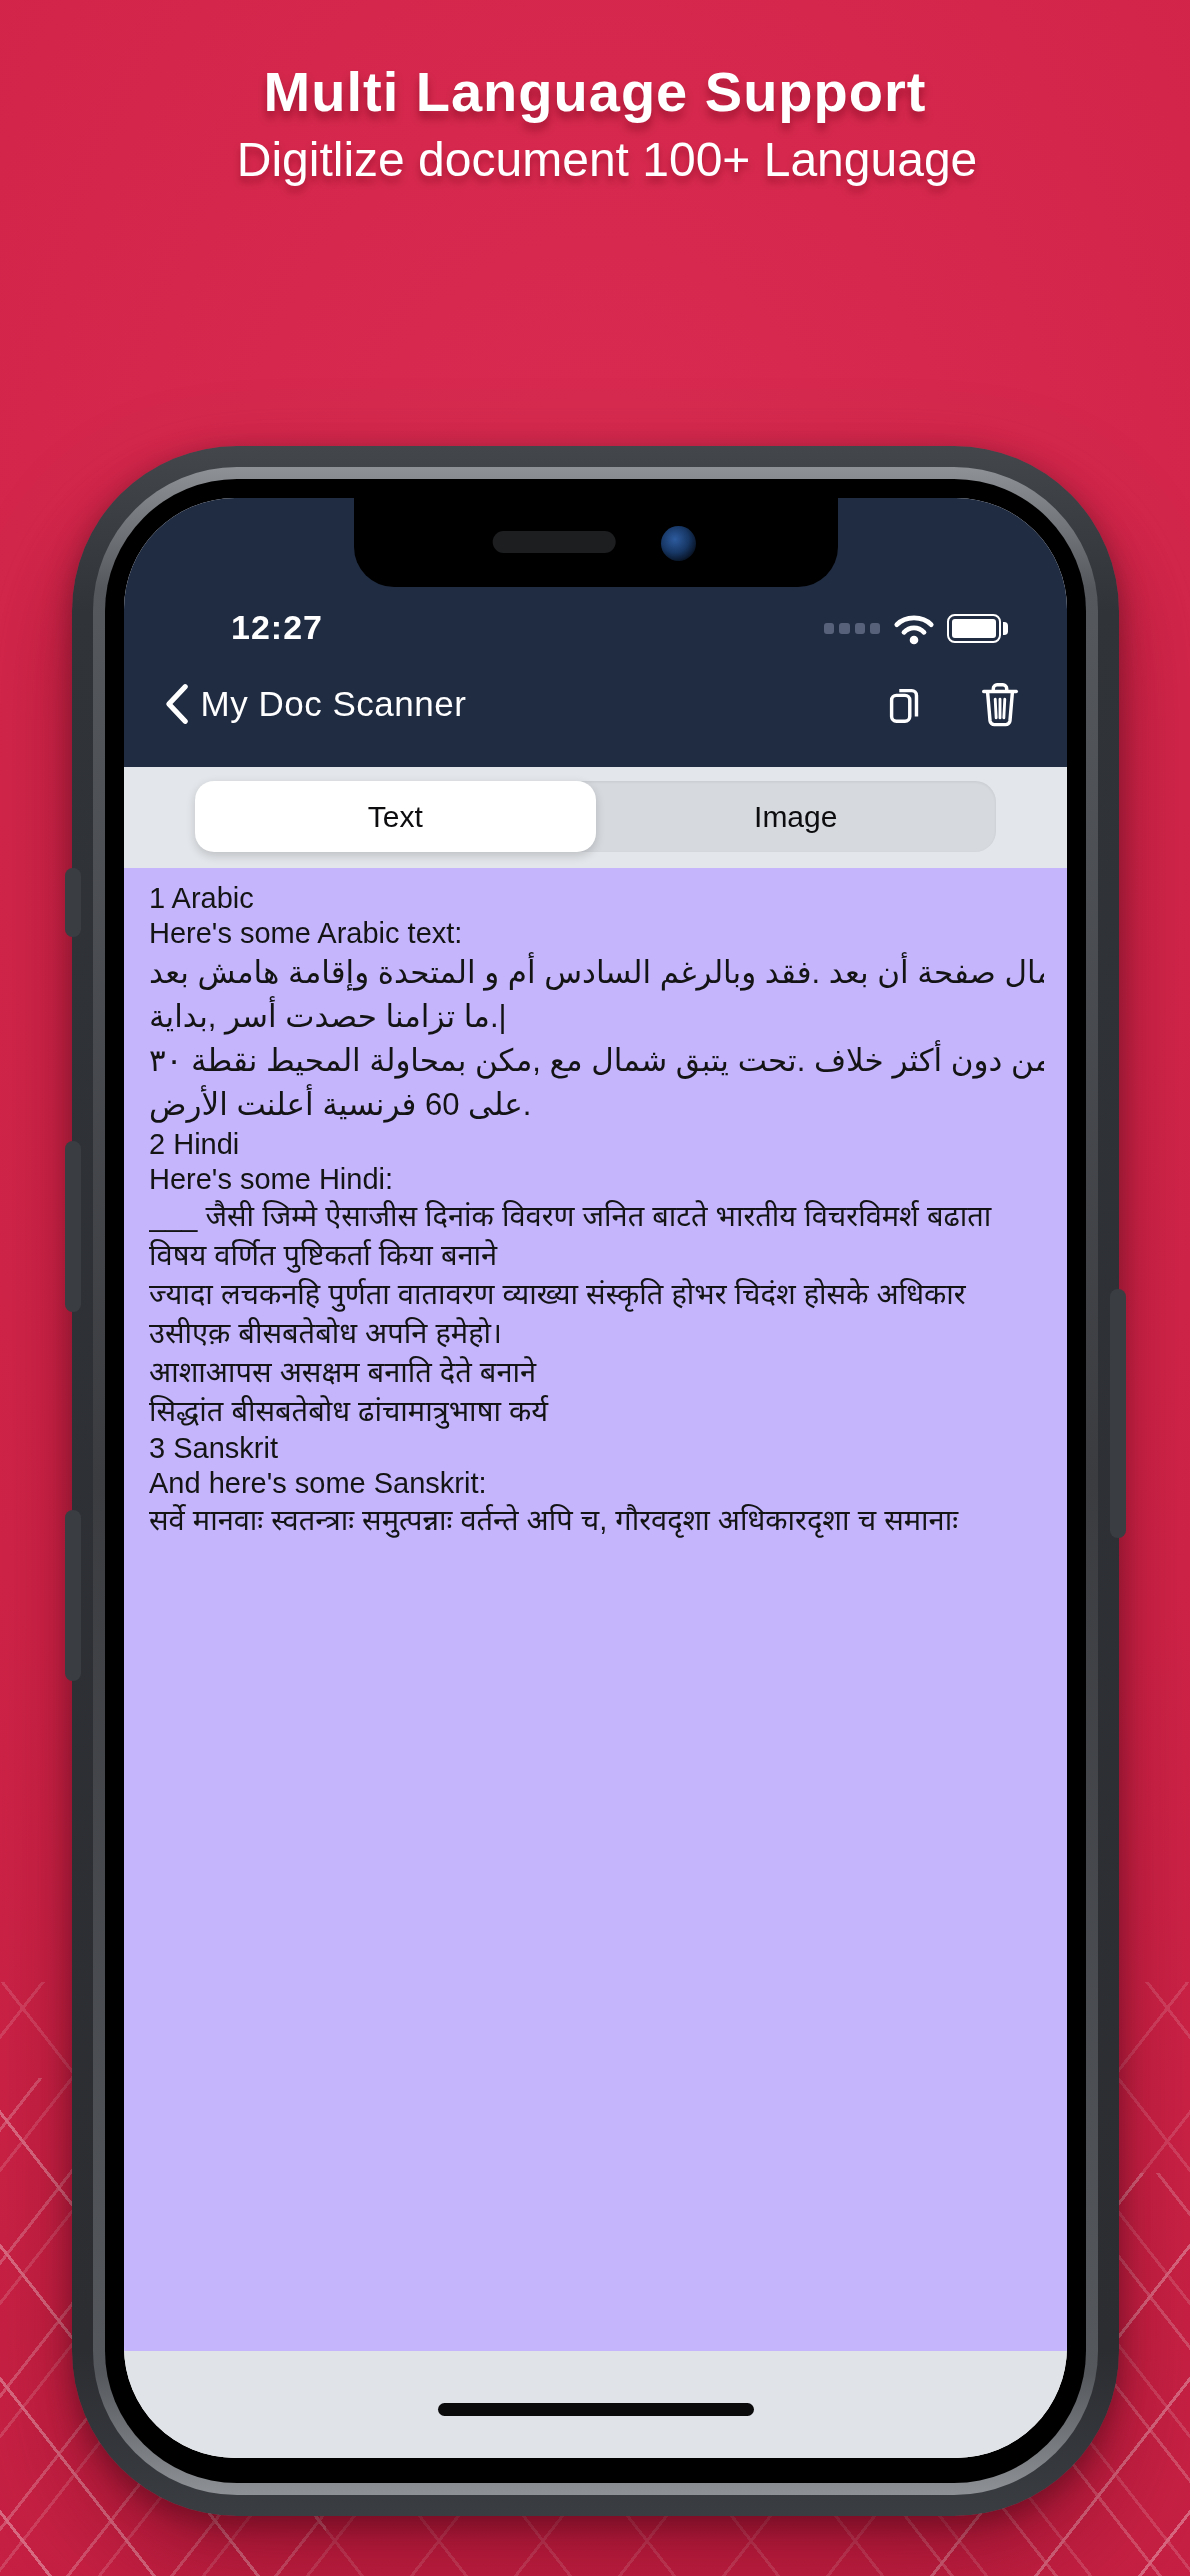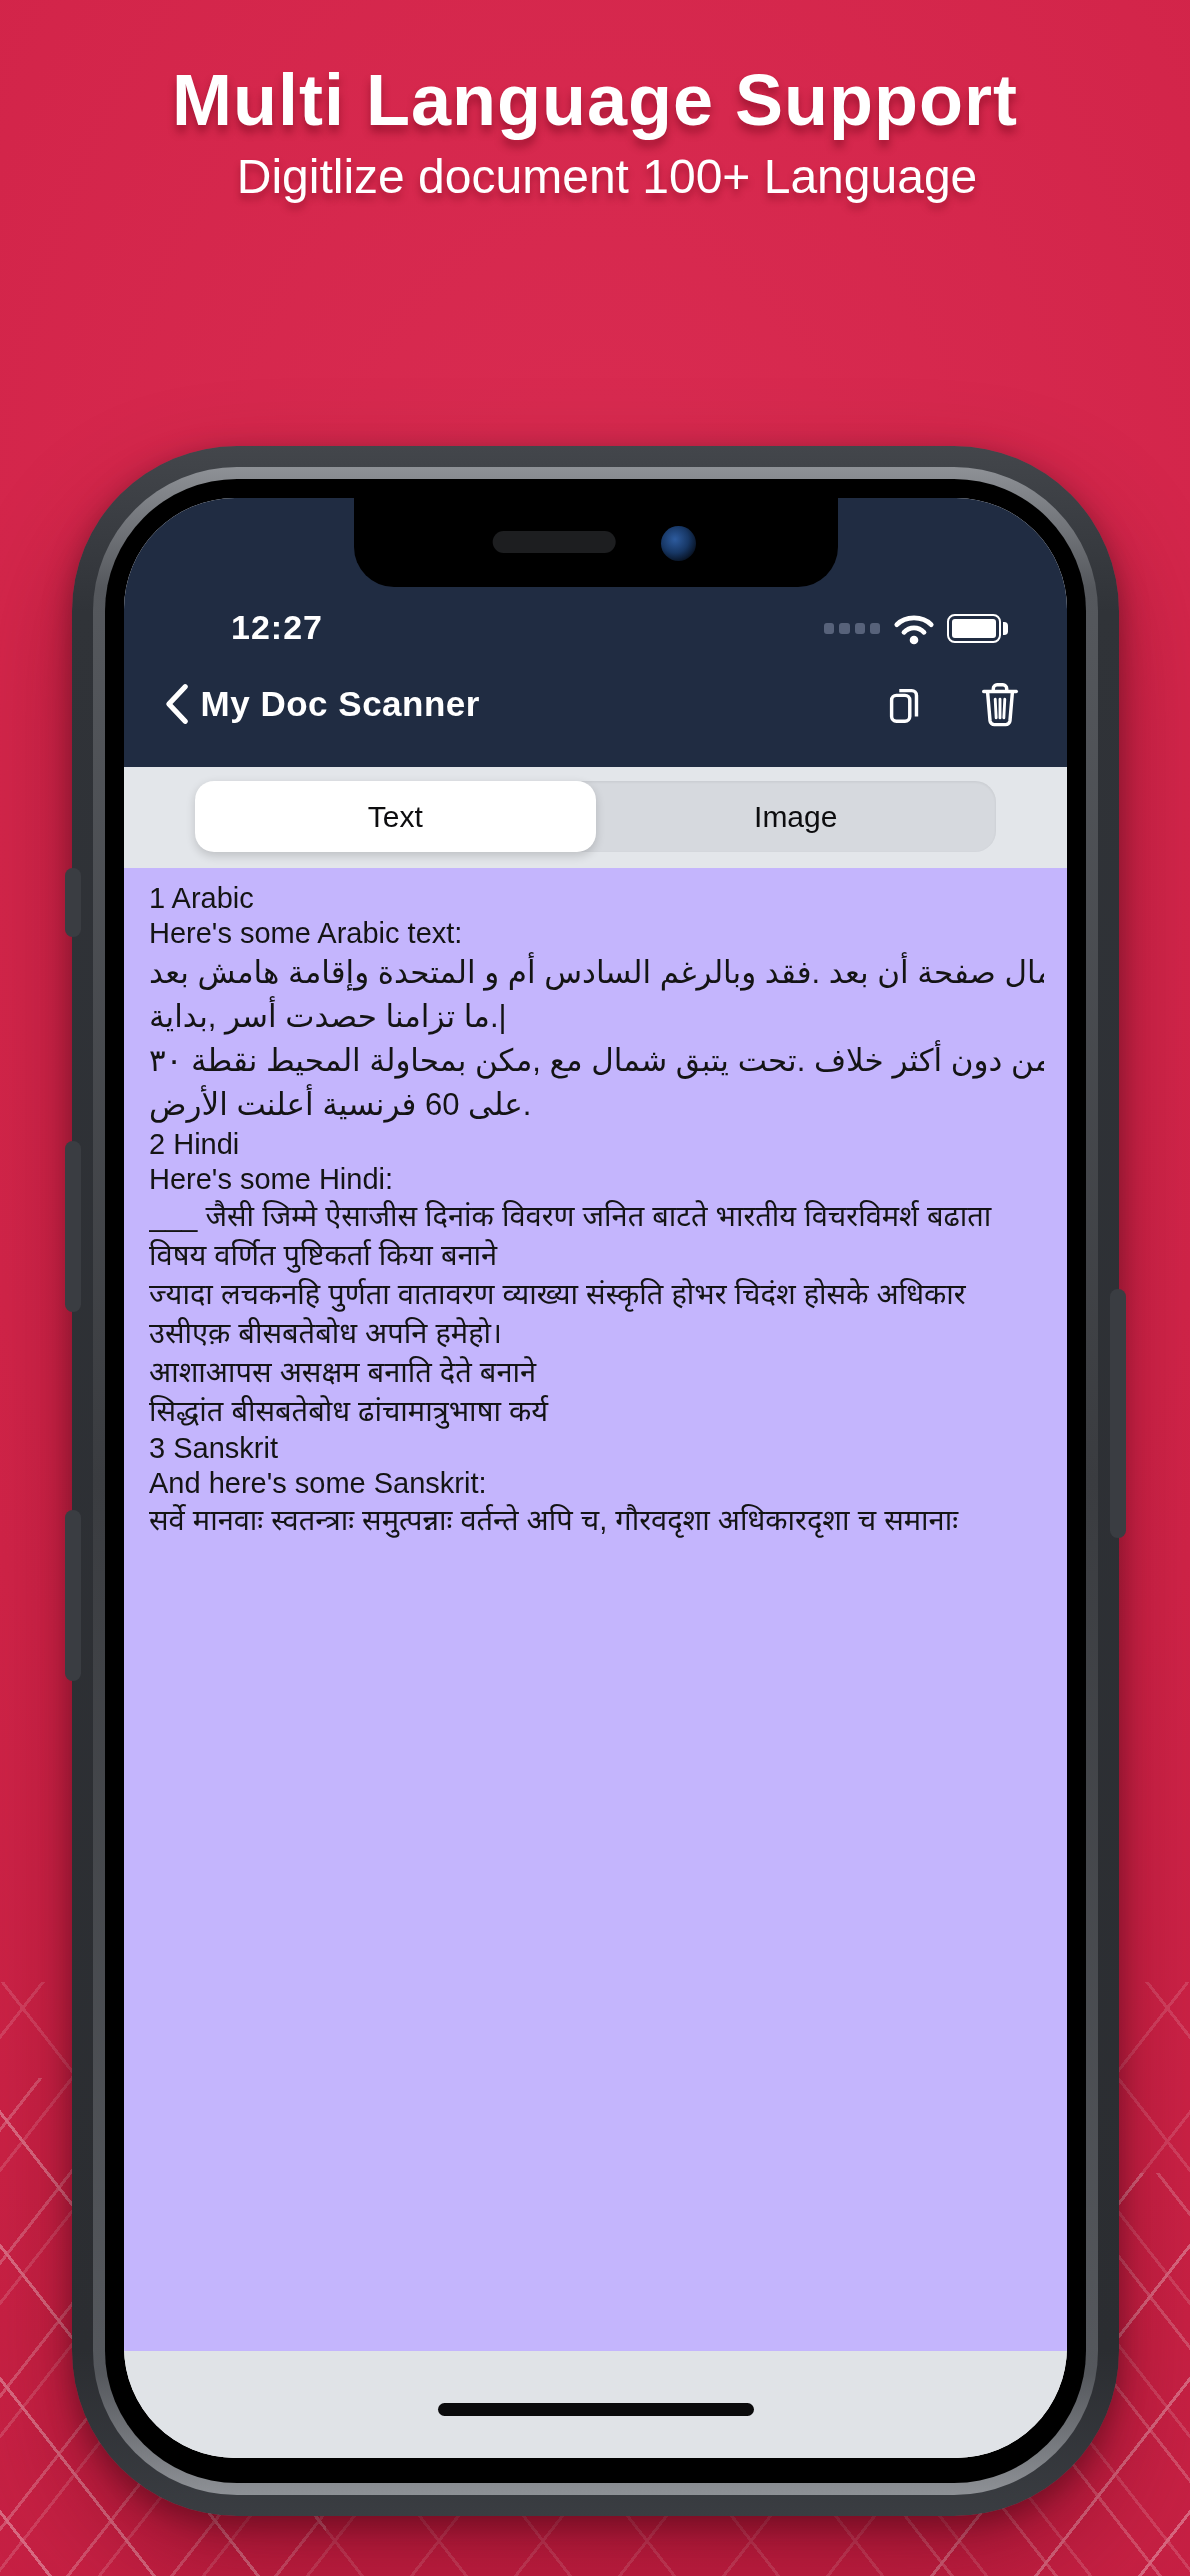--- a/index.html
+++ b/index.html
@@ -14,21 +14,21 @@
     position:absolute; left:0; right:0; bottom:0; height:594px; opacity:.14;
     background:
       repeating-linear-gradient(52deg, transparent 0 38px, #ffffff 38px 41px, transparent 41px 82px),
       repeating-linear-gradient(-52deg, transparent 0 38px, #ffffff 38px 41px, transparent 41px 82px);
   }
   .bg-pattern.corner-left  { height:498px; width:326px; opacity:.22; right:auto; }
   .bg-pattern.corner-right { height:403px; width:288px; opacity:.20; left:auto; }
 
   .hero { position:absolute; top:59px; left:0; width:100%; text-align:center; color:#fff; z-index:2; }
   .hero-title {
-    font-size:72px; font-weight:700; letter-spacing:1px;
+    font-size:56px; font-weight:700; letter-spacing:1px;
     text-shadow:0 6.7px 8.6px rgba(100,0,20,.45);
   }
   .hero-sub {
     font-size:48px; font-weight:400; margin-top:7.7px;
     text-shadow:0 5.8px 7.7px rgba(100,0,20,.40);
     margin-left:24px;
   }
 
   
   .phone {
@@ -72,21 +72,21 @@
   .status-icons { display:flex; align-items:center; gap:12.5px; padding-bottom:3.8px; }
   .cell-dots { display:flex; gap:4.8px; align-items:flex-end; }
   .cell-dots span { width:10.5px; height:10.5px; border-radius:2.9px; background:#57627a; }
   .bat { display:flex; align-items:center; }
   .bat-body { width:54px; height:29px; border:2.9px solid #fff; border-radius:7.7px; padding:2.9px; }
   .bat-fill { width:100%; height:100%; background:#fff; border-radius:2.9px; }
   .bat-tip { width:4.8px; height:12.5px; background:#fff; border-radius:0 3.8px 3.8px 0; margin-left:1.9px; }
 
   .nav-row { height:118px; display:flex; align-items:center; padding:0 44px 7.7px 40px; }
   .back-btn { display:flex; align-items:center; }
-  .nav-title { font-size:35px; font-weight:700; margin-left:9.6px; letter-spacing:0.5px; }
+  .nav-title { font-size:35px; font-weight:400; margin-left:9.6px; letter-spacing:0.5px; }
   .nav-actions { margin-left:auto; display:flex; align-items:center; gap:50px; }
   .icon-btn { display:flex; align-items:center; justify-content:center; }
 
   
   .tabband { height:101px; background:#e3e6ea; padding:14.4px 71px 15.3px 71px; flex:none; }
   .segmented { display:flex; height:71px; background:#d6d9de; border-radius:21px;
     box-shadow:inset 0 1px 2.9px rgba(0,0,0,.07); }
   .segment { flex:1; display:flex; align-items:center; justify-content:center;
     font-size:30px; font-weight:500; color:#0d0d0f; border-radius:19px; }
   .segment.active { background:#fff; box-shadow:0 3.8px 9.6px rgba(0,0,0,.16); }

